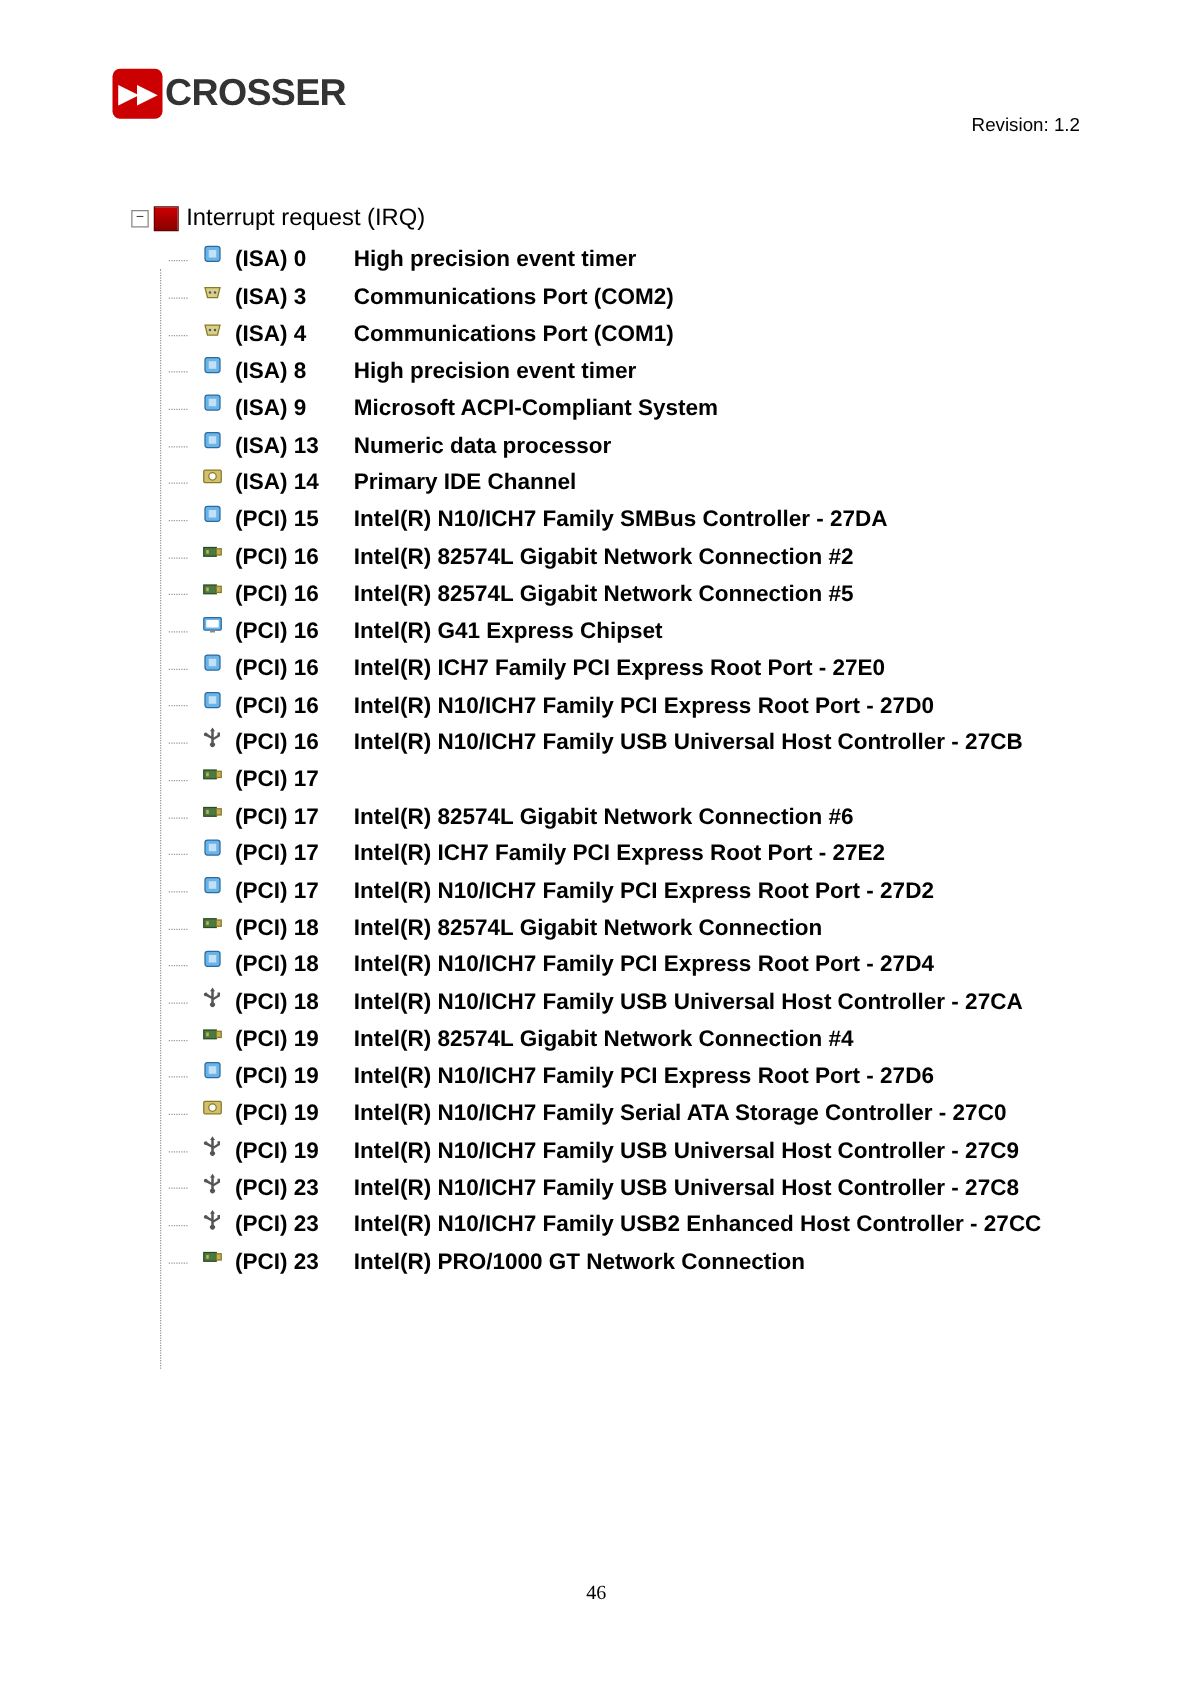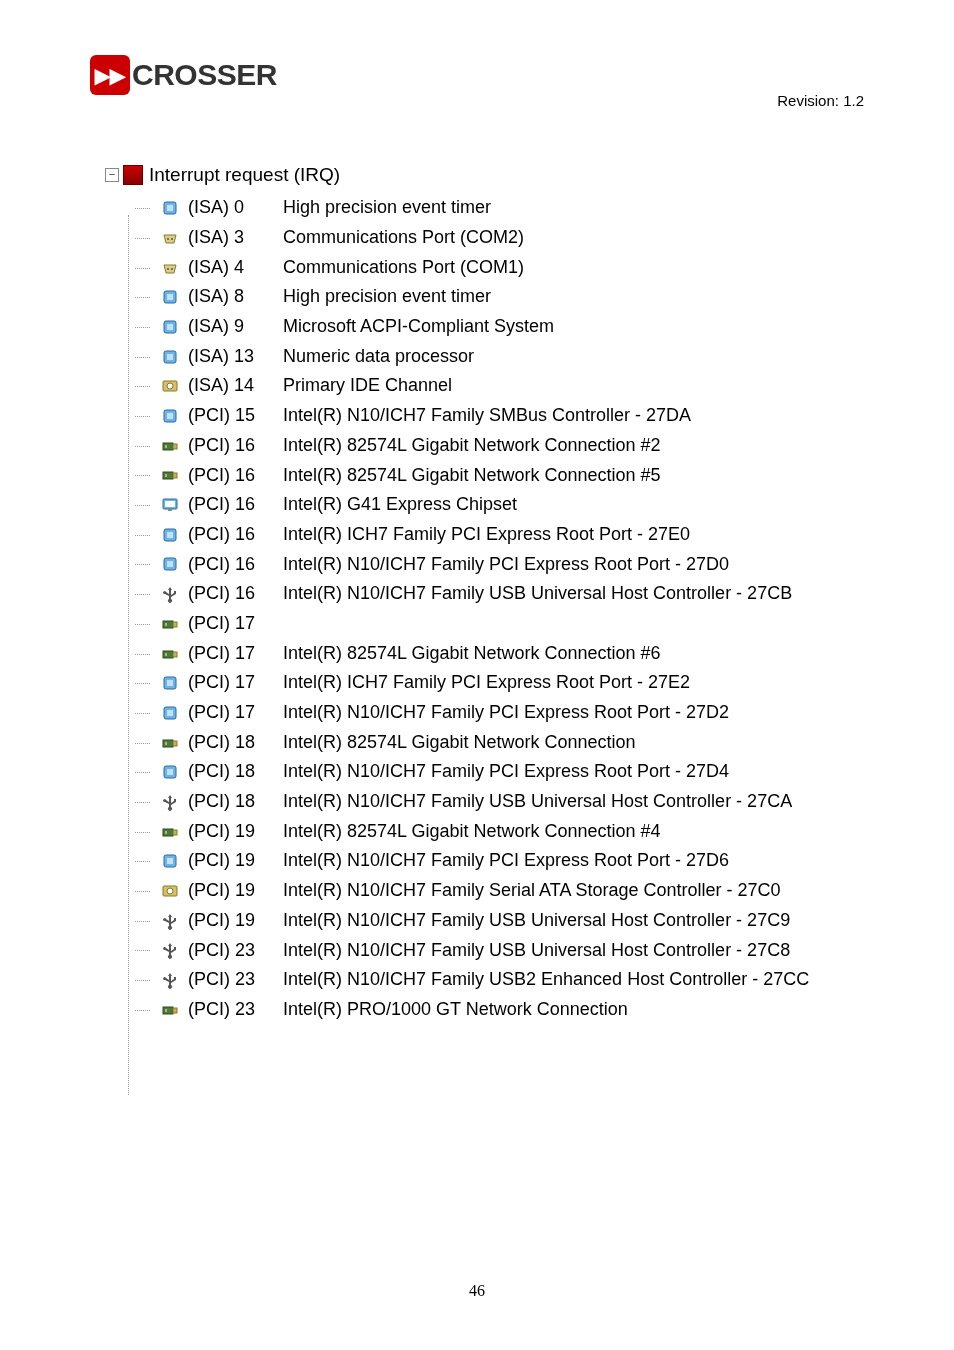--- a/index.html
+++ b/index.html
@@ -66,23 +66,23 @@
     background: linear-gradient(#c00, #800);
     display: inline-block;
     margin-right: 6px;
     border: 1px solid #600;
   }
   .root-label {
     font-size: 19px;
   }
   .item-row {
     display: flex;
-    align-items: center;
     margin-left: 30px;
     position: relative;
+    font-weight: bold;
   }
   .branch {
     width: 25px;
     display: inline-flex;
     align-items: center;
     justify-content: center;
     position: relative;
   }
   .branch::before {
     content: '';
@@ -111,21 +111,21 @@
   .tree-vline {
     position: absolute;
     left: 128px;
     top: 215px;
     width: 1px;
     height: 880px;
     border-left: 1px dotted #999;
   }
   .footer {
     position: absolute;
-    bottom: 50px;
+    bottom: 66px;
     left: 0;
     right: 0;
     text-align: center;
     font-size: 16px;
     font-family: 'Times New Roman', serif;
   }
   .minus-box {
     display:inline-flex;
     width:12px;height:12px;
     border:1px solid #888;

